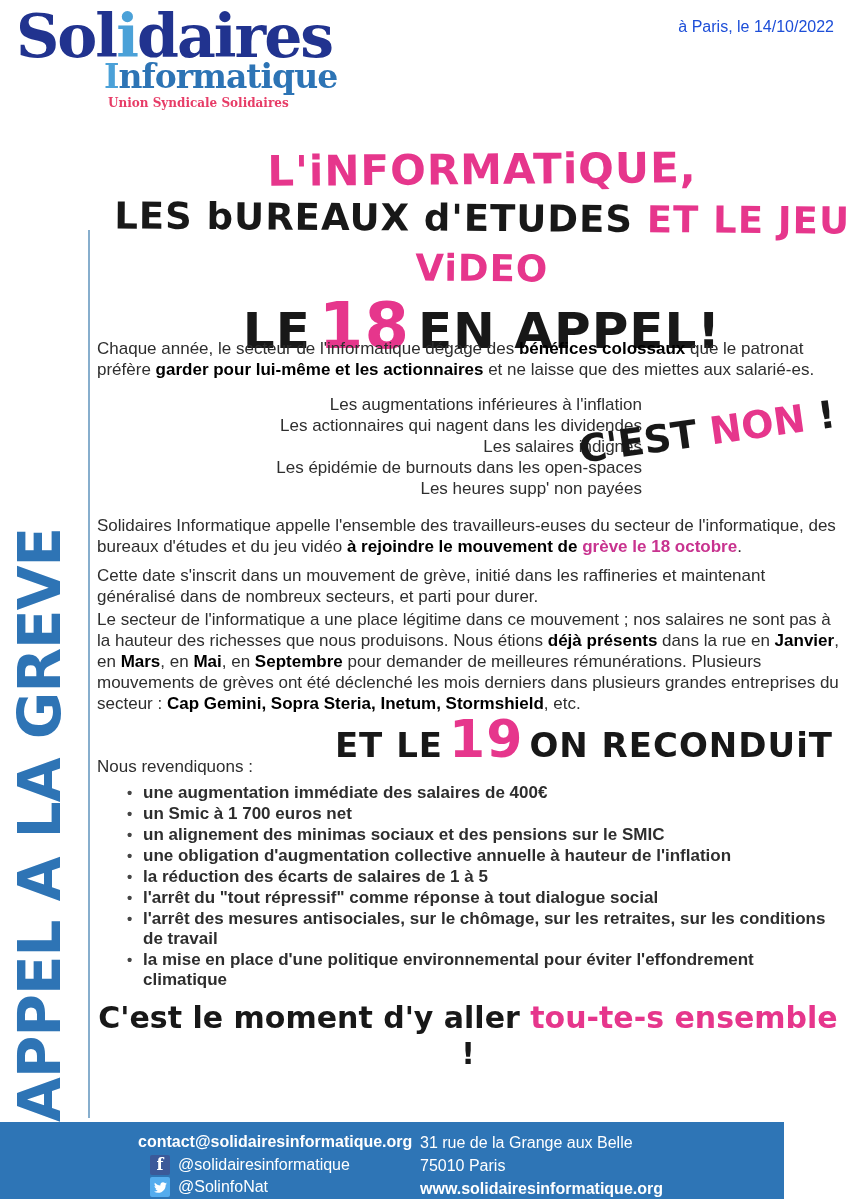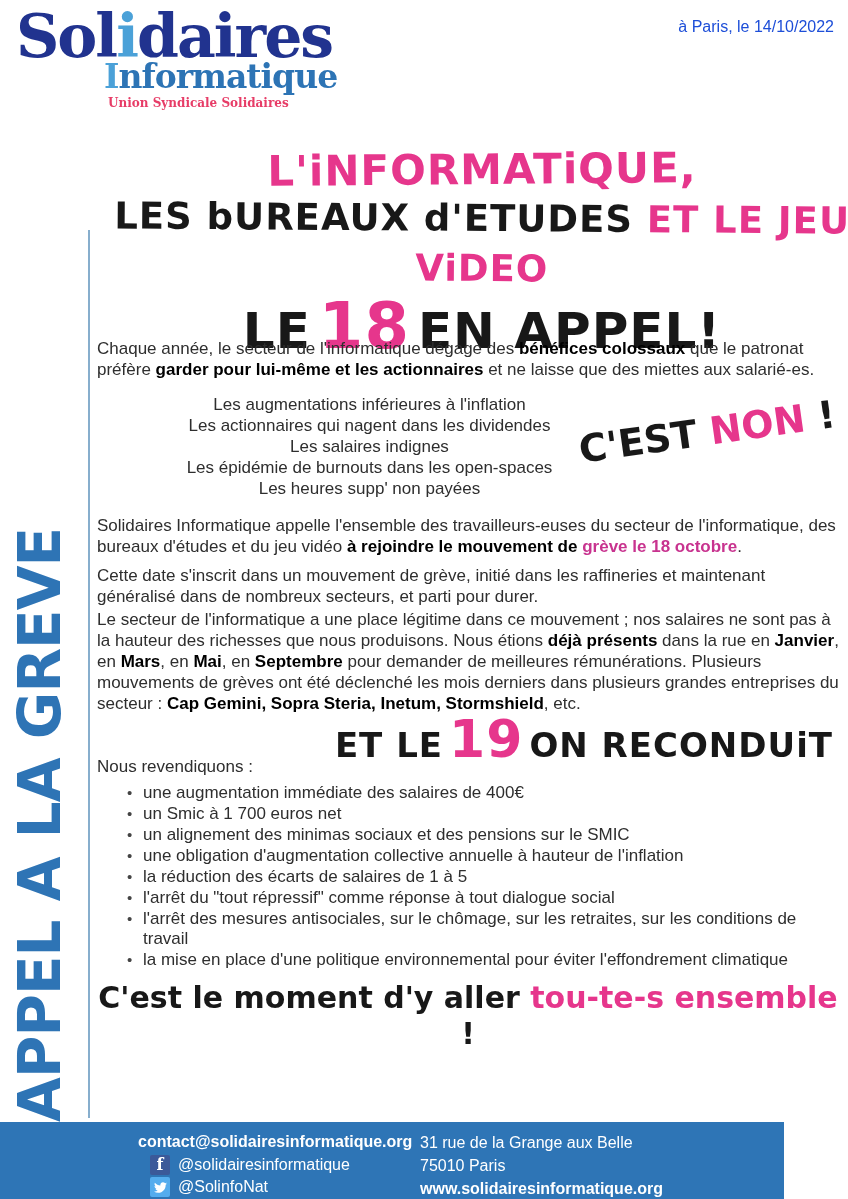--- a/index.html
+++ b/index.html
@@ -33,30 +33,30 @@
     font-family:"DejaVu Sans", sans-serif; font-weight:800; font-size:58px; letter-spacing:-1px;
     color:#2e74b5; white-space:nowrap; width:582px; text-align:left;
   }
   
   .content { position:absolute; left:97px; top:338px; width:742px; font-size:17px; line-height:21px; color:#2e2e2e; }
   .content b, .bseg { font-weight:bold; color:#000000; }
   .pinkb { font-weight:bold; color:#c8338f; }
   .intro { margin-bottom:14px; }
   .griev-row { position:relative; margin-bottom:16px; }
   .grievances { width:545px; text-align:right; }
-  .grievances div { line-height:21px;text-align:center; }
+  .grievances div { line-height:21px; }
   .cest-non { position:absolute; right:2px; top:28px; transform:rotate(-8deg); font-size:38px; letter-spacing:0; }
   .patronat { margin-bottom:18px; }
   .appel { margin-bottom:8px; }
   .cette { margin-bottom:2px; }
   .secteur { margin-bottom:0; }
   .reconduit { text-align:right; font-size:34px; line-height:50px; padding-right:6px; margin-top:0px; }
   .reconduit .bignum { font-size:52px; margin:0 6px; }
   .revint { margin-top:-14px; margin-bottom:6px; }
-  .demands { list-style:none; margin-left:30px; }
+  .demands { list-style:none; margin-left:30px;font-weight:bold; }
   .demands li { position:relative; padding-left:16px; line-height:20px; margin-bottom:1px; }
   .demands li::before { content:"•"; position:absolute; left:0; top:0; color:#444; font-size:15px; }
   .slogan { text-align:center; font-size:30px; line-height:36px; margin-top:10px; letter-spacing:0; }
   .slogan .pink2 { color:#e6368c; }
   
   .footer { position:absolute; left:0; bottom:0; width:784px; height:77px; background:#2e75b6; color:#ffffff; font-size:16px; }
   .f-left { position:absolute; left:138px; top:9px; }
   .f-email { font-weight:bold; line-height:22px; }
   .f-row { display:flex; align-items:center; margin:2px 0 0 12px; line-height:20px; }
   .sicon { width:20px; height:20px; border-radius:2px; margin-right:8px; display:flex; align-items:center; justify-content:center; flex:0 0 auto; }

